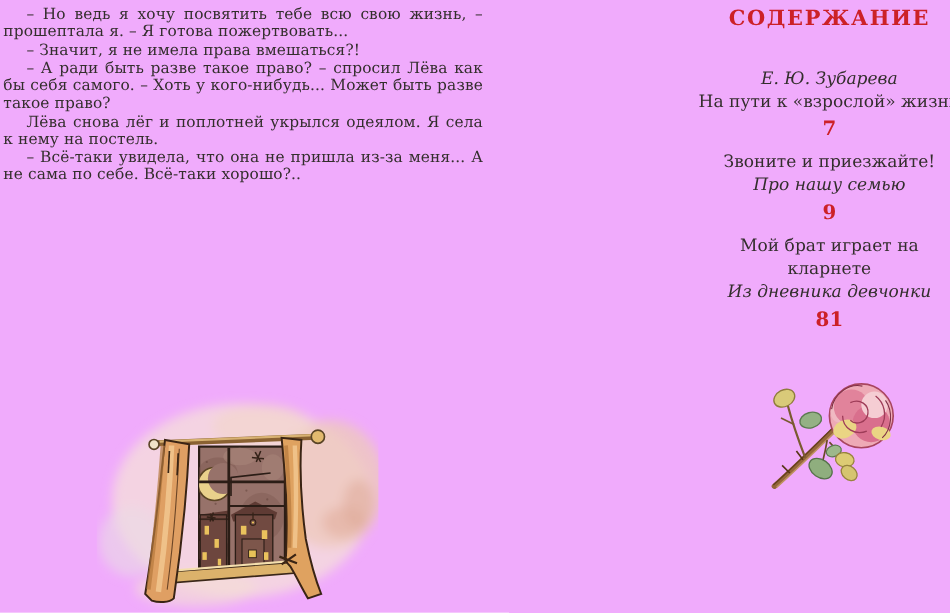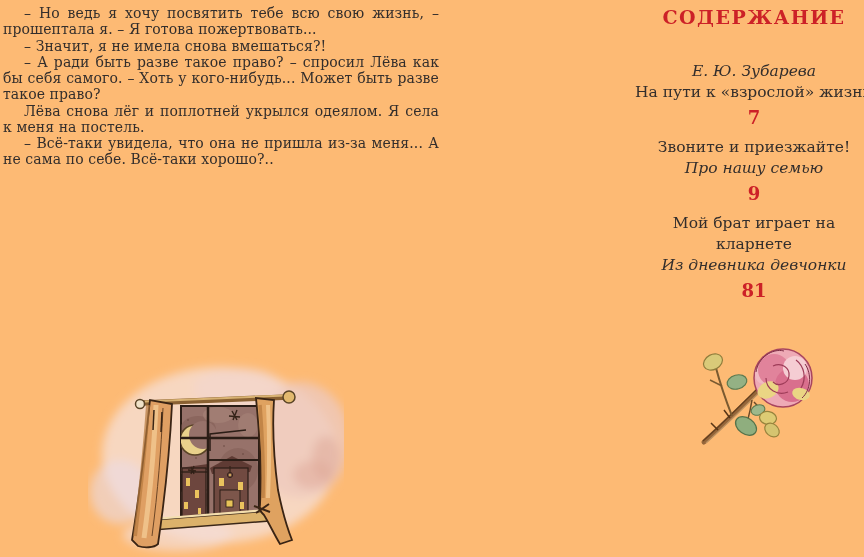--- a/index.html
+++ b/index.html
@@ -1,20 +1,20 @@
 <!DOCTYPE html>
 <html><head>
 <meta charset="utf-8">
 <style>
   html, body { margin:0; padding:0; }
   body {
     width:864px; height:557px; background:#ffffff;
     font-family:"DejaVu Serif","Liberation Serif",serif;
   }
-  .sheet { position:relative; width:864px; height:557px; overflow:hidden; background:#fdba74; }
+  .sheet { position:relative; width:864px; height:557px; overflow:hidden; background:#f0abfc; }
 
   
   .story {
     position:absolute; left:3px; top:5px; width:436px;
     color:#332e2c; font-size:14px; line-height:16.25px;
     text-align:justify; letter-spacing:0.1px;
   }
   .story p { margin:0; text-indent:21px; }
 
   
@@ -37,23 +37,23 @@
   #win  { left:88px;  top:350px; }
   #rose { left:670px; top:338px; }
 </style>
 </head>
 <body>
 
 <div class="sheet">
 
   <div class="story">
     <p>– Но ведь я хочу посвятить тебе всю свою жизнь, – прошептала я. – Я готова пожертвовать...</p>
-    <p>– Значит, я не имела снова вмешаться?!</p>
+    <p>– Значит, я не имела права вмешаться?!</p>
     <p>– А ради быть разве такое право? – спросил Лёва как бы себя самого. – Хоть у кого-нибудь... Может быть разве такое право?</p>
-    <p>Лёва снова лёг и поплотней укрылся одеялом. Я села к меня на постель.</p>
+    <p>Лёва снова лёг и поплотней укрылся одеялом. Я села к нему на постель.</p>
     <p>– Всё-таки увидела, что она не пришла из-за меня... А не сама по себе. Всё-таки хорошо?..</p>
   </div>
 
   <div class="toc">
     <h1 class="toc-title">СОДЕРЖАНИЕ</h1>
 
     <div>
       <div class="t-line italic">Е. Ю. Зубарева</div>
       <div class="t-line">На пути к «взрослой» жизни</div>
       <div class="t-page">7</div>

